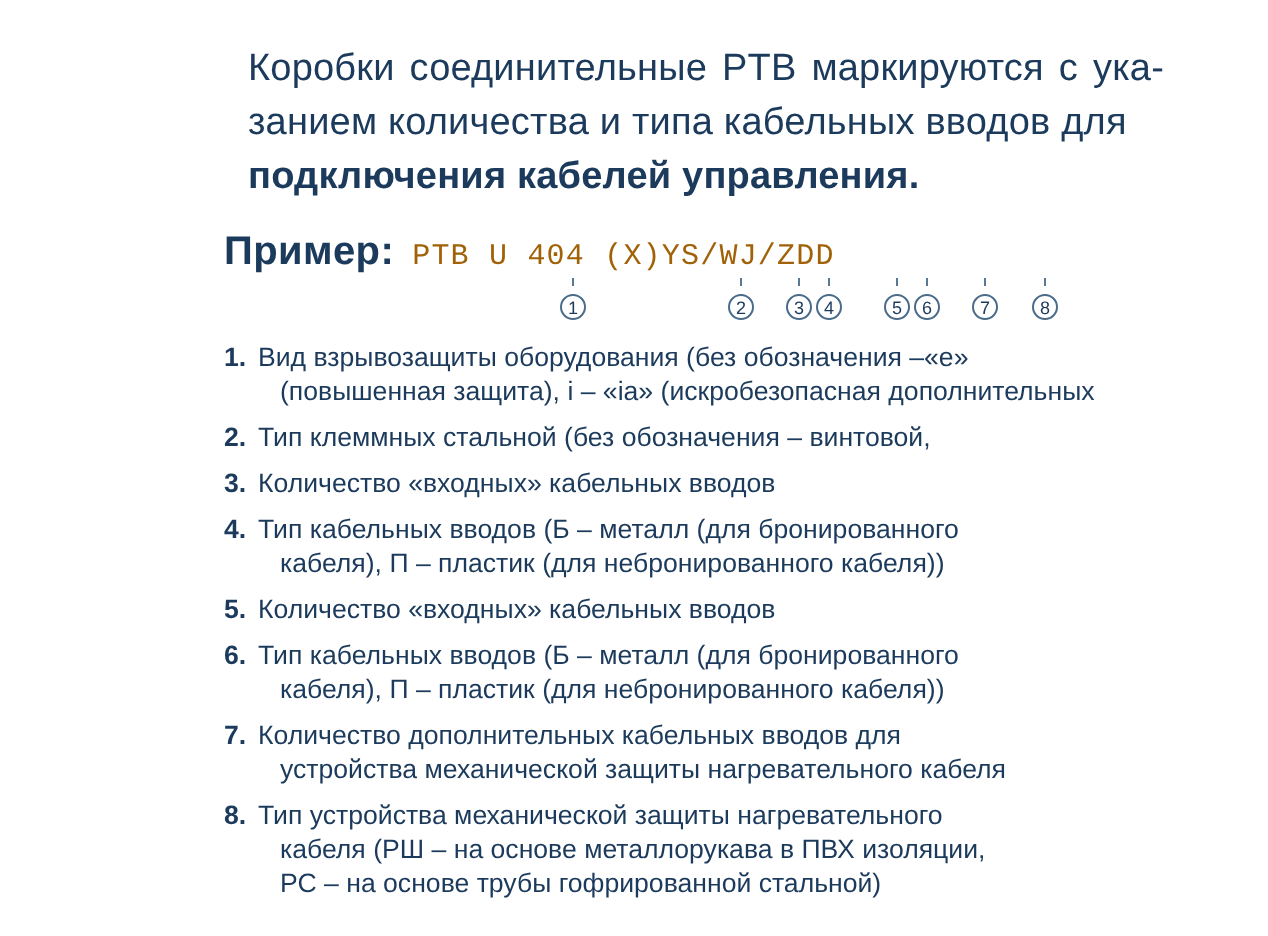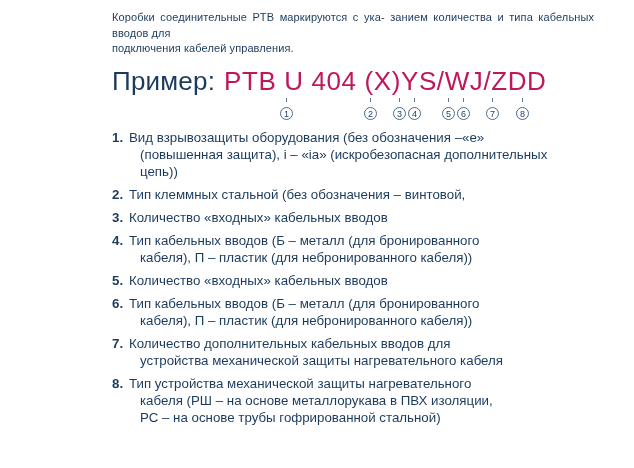--- a/index.html
+++ b/index.html
@@ -15,47 +15,49 @@
     overflow: hidden;
   }
   .page {
     position: relative;
     width: 634px;
     height: 468px;
     box-sizing: border-box;
     padding: 10px 40px 0 112px;
   }
   .intro {
-    font-size: 11px;
+    font-size: 19px;
     line-height: 1.42;
     color: #1b3a5c;
     text-align: justify;
-    margin: 0;
+    margin: 12px;
     letter-spacing: 0.1px;
   }
   .intro .last-line {
     display: block;
+    font-weight: bold;
   }
   .example-row {
     margin-top: 9px;
     display: flex;
     align-items: baseline;
     white-space: nowrap;
   }
   .example-label {
-    font-size: 26px;
-    font-weight: normal;
+    font-size: 20px;
+    font-weight: bold;
     color: #1b3a5c;
     letter-spacing: 0.2px;
   }
   .example-code {
-    font-size: 26px;
-    color: #be185d;
+    font-size: 15px;
+    color: #a16207;
     margin-left: 9px;
     letter-spacing: 0.6px;
+    font-family: Liberation Mono, monospace;
   }
   .markers {
     position: relative;
     height: 22px;
     margin-top: 1px;
   }
   .marker {
     position: absolute;
     top: 0;
     width: 13px;
@@ -157,21 +159,20 @@
     </span>
   </div>
 
   <div class="list">
 
     <div class="list-item">
       <span class="num">1.</span>
       <span class="txt">
         <span>Вид взрывозащиты оборудования (без обозначения –«е»</span>
         <span class="cont">(повышенная защита), i – «ia» (искробезопасная дополнительных</span>
-        <span class="cont">цепь))</span>
       </span>
     </div>
 
     <div class="list-item">
       <span class="num">2.</span>
       <span class="txt">
         <span>Тип клеммных стальной (без обозначения – винтовой,</span>
       </span>
     </div>
 

